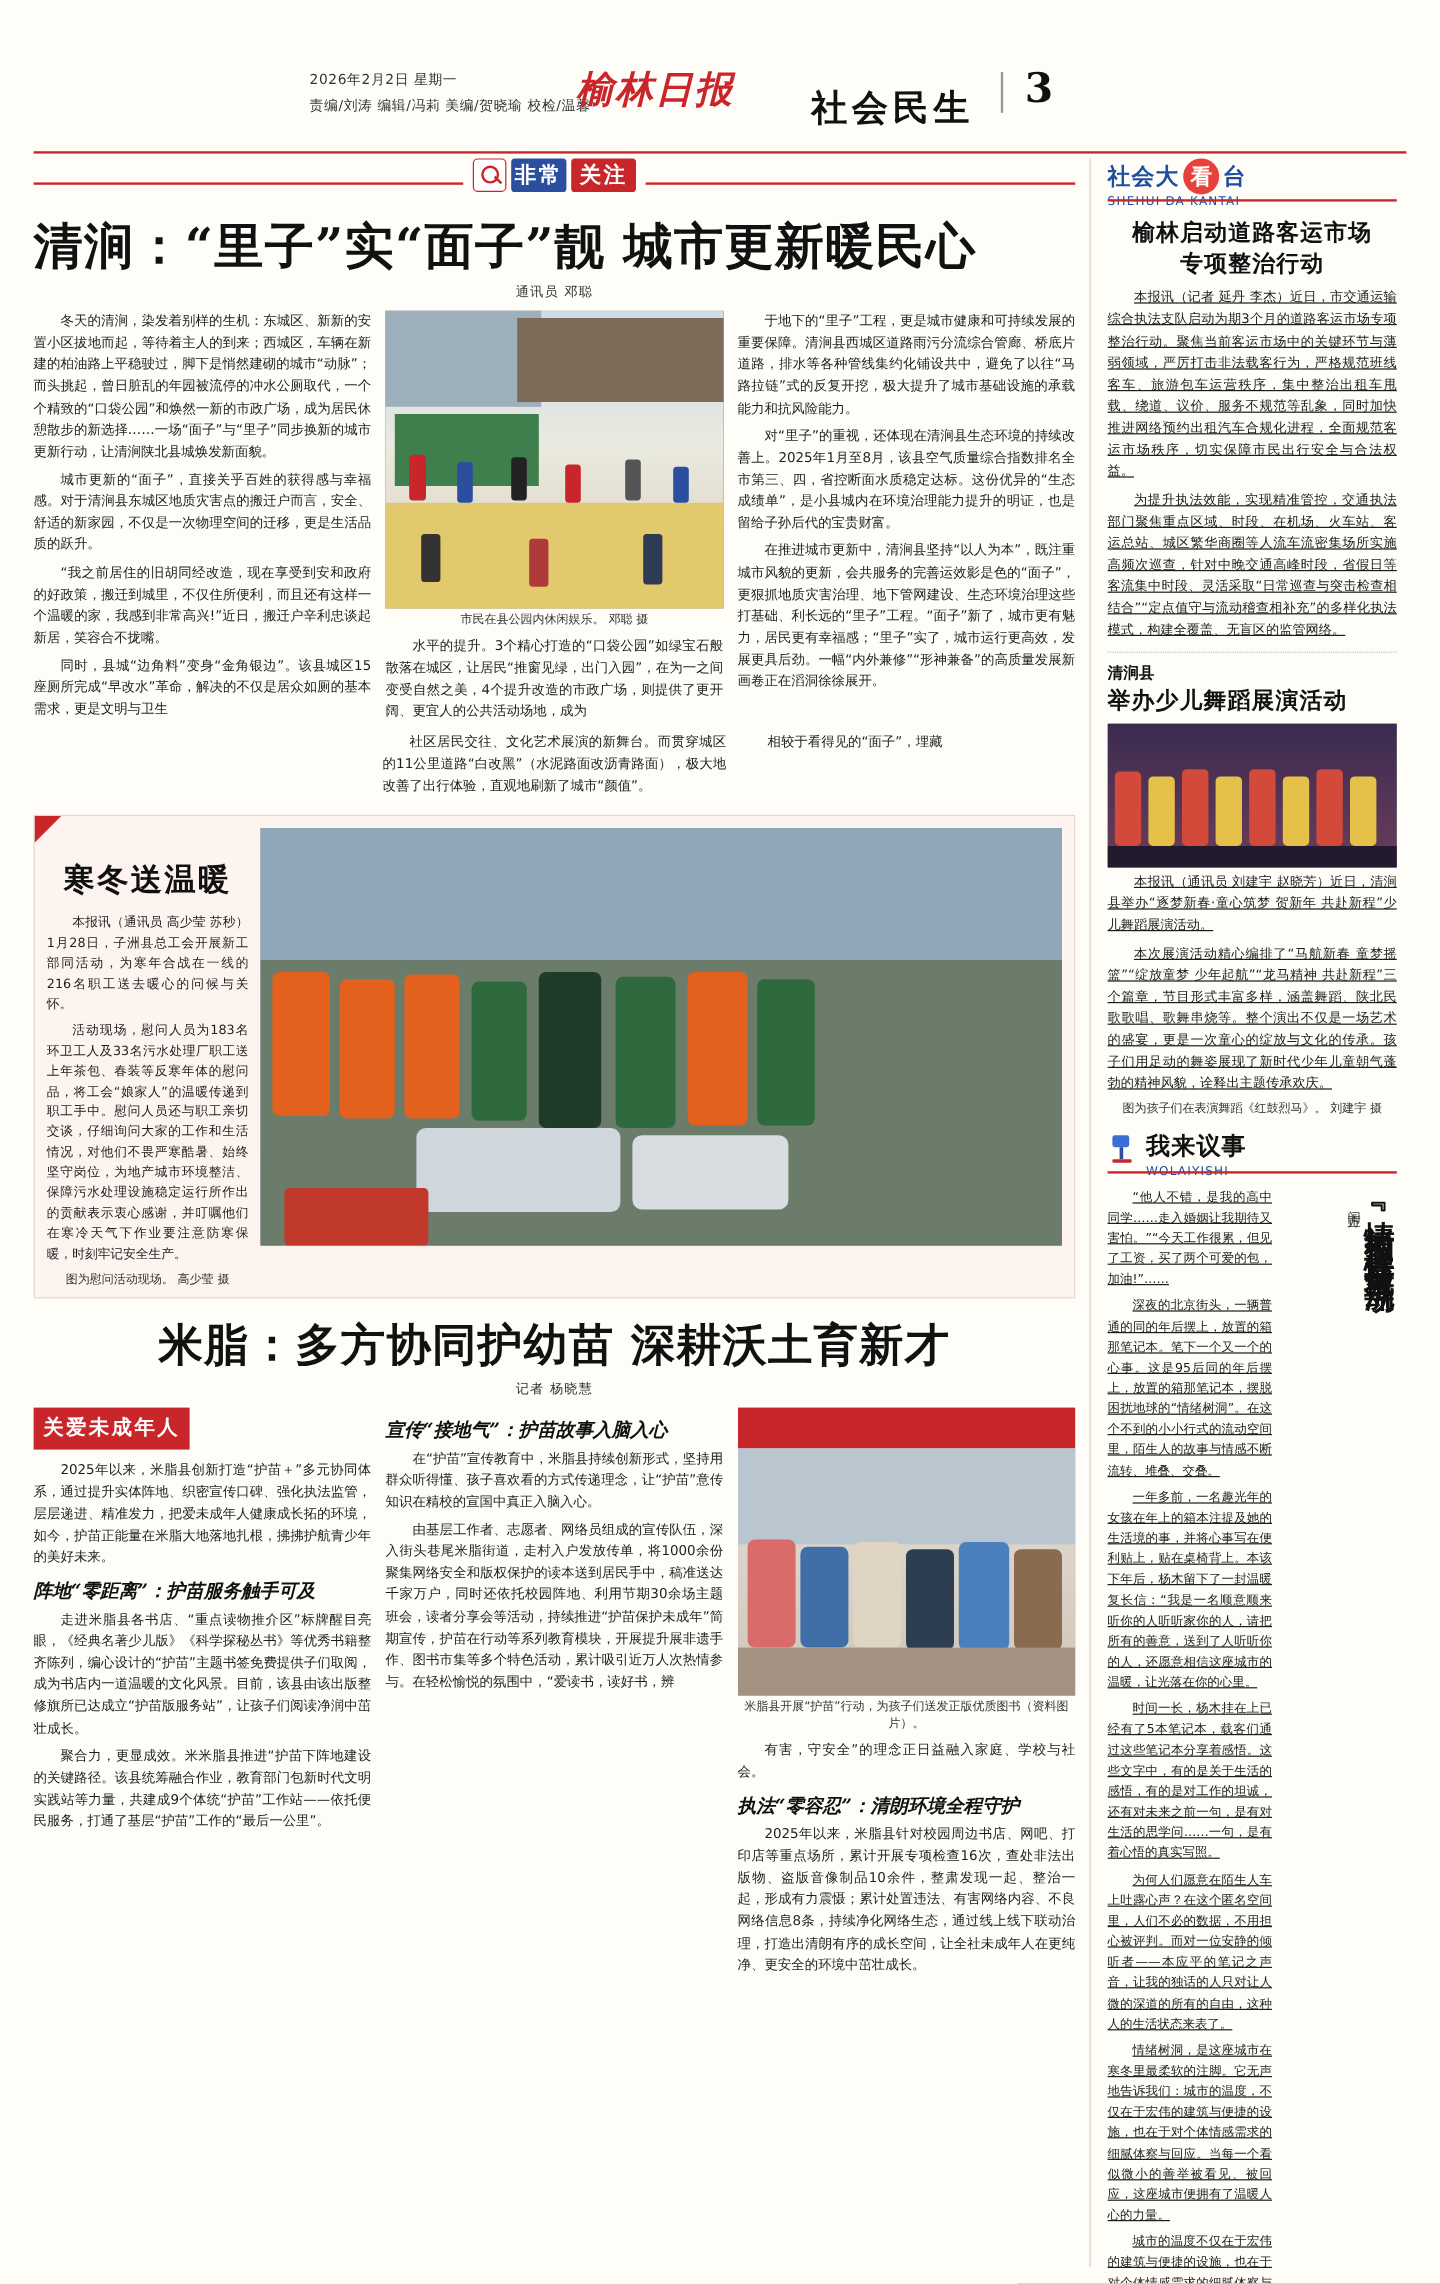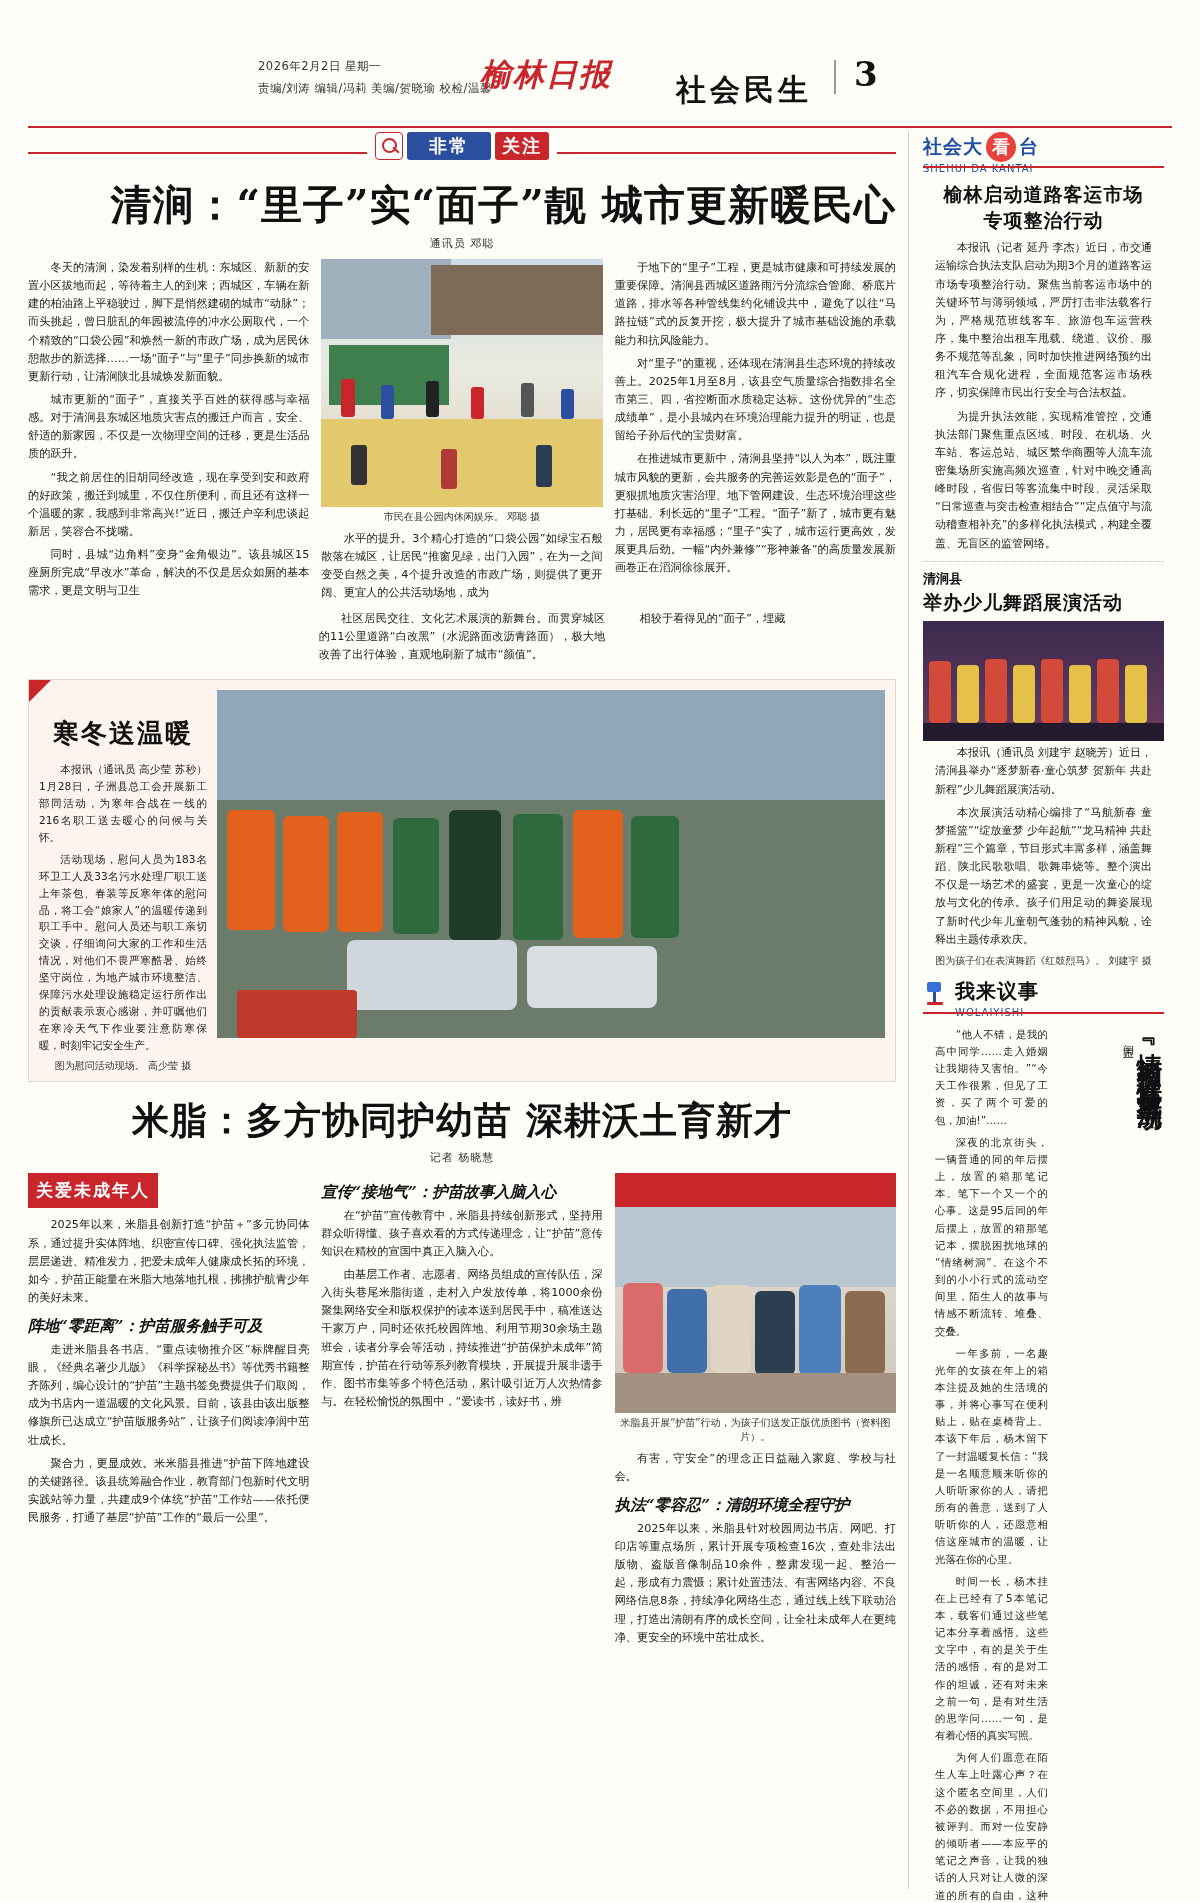--- a/index.html
+++ b/index.html
@@ -17,24 +17,24 @@
   .main-col{width:880px;position:relative;padding-right:12px;box-sizing:border-box;}
   .side-col{width:256px;position:relative;border-left:1px solid #d6cfc6;padding-left:14px;box-sizing:border-box;}
 
   
   .banner{position:relative;height:40px;margin-bottom:6px;}
   .banner .rule{position:absolute;left:0;right:0;top:20px;height:2px;background:#c9262b;}
   .banner .chip{position:absolute;left:50%;transform:translateX(-50%);top:0;background:#fffdf8;padding:0 8px;display:flex;align-items:center;gap:4px;}
   .chip-icon{width:26px;height:26px;border-radius:4px;background:#fff;border:1px solid #c9262b;position:relative;}
   .chip-icon:after{content:"";position:absolute;left:6px;top:5px;width:11px;height:11px;border:2px solid #c9262b;border-radius:50%;}
   .chip-icon:before{content:"";position:absolute;left:16px;top:16px;width:8px;height:2px;background:#c9262b;transform:rotate(45deg);}
-  .chip-a{background:#2b4f9e;color:#fff;font-size:18px;font-weight:bold;padding:2px 22px;border-radius:3px;letter-spacing:2px;}
+  .chip-a{background:#2b4f9e;color:#fff;font-size:18px;font-weight:bold;padding:2px 3px;border-radius:3px;letter-spacing:2px;}
   .chip-b{background:#c9262b;color:#fff;font-size:18px;font-weight:bold;padding:2px 7px;border-radius:3px;letter-spacing:2px;}
 
-  .headline{font-family:"DejaVu Serif","Liberation Serif",serif;font-weight:bold;color:#111;font-size:41px;text-align:right;letter-spacing:1px;line-height:1.22;margin:8px 0 6px;}
+  .headline{font-family:"DejaVu Serif","Liberation Serif",serif;font-weight:bold;color:#111;font-size:41px;text-align:left;letter-spacing:1px;line-height:1.22;margin:8px 0 6px;}
   .byline{text-align:center;font-size:11px;color:#333;letter-spacing:1px;margin-bottom:8px;}
 
   .cols3{display:flex;gap:12px;}
   .tcol{flex:1;font-size:11.2px;line-height:1.62;color:#1c1c1c;text-align:justify;font-family:"DejaVu Sans","Liberation Sans",sans-serif;}
   .tcol p{margin:0 0 5px 0;text-indent:2em;}
 
   .photo{position:relative;background:#6d7f8c;overflow:hidden;}
   .cap{font-size:10px;color:#333;text-align:center;margin-top:3px;line-height:1.4;}
 
   
@@ -55,21 +55,21 @@
   .subhead{font-family:"DejaVu Serif","Liberation Serif",serif;font-size:15.5px;font-weight:bold;color:#111;margin:8px 0 4px;line-height:1.4;font-style:italic;}
 
   
   .side-banner{position:relative;height:42px;margin-bottom:4px;}
   .side-banner .rule{position:absolute;left:0;right:0;top:34px;height:2px;background:#c9262b;}
   .sb-logo{display:flex;align-items:center;gap:3px;}
   .sb-txt{font-size:19px;font-weight:bold;color:#1f4fa0;font-family:"DejaVu Serif","Liberation Serif",serif;letter-spacing:1px;}
   .sb-circle{width:30px;height:30px;border-radius:50%;background:#e8403a;color:#fff;font-size:18px;font-weight:bold;display:flex;align-items:center;justify-content:center;}
   .sb-pin{font-size:10px;color:#1f4fa0;letter-spacing:1px;margin-top:1px;}
   .side-h{font-family:"DejaVu Serif","Liberation Serif",serif;font-size:19px;font-weight:bold;color:#111;line-height:1.35;text-align:center;margin:8px 0 6px;letter-spacing:1px;}
-  .side-p{font-size:11px;line-height:1.65;color:#1c1c1c;text-align:justify;margin:0 12px 5px;text-indent:2em;}
+  .side-p{font-size:11px;line-height:1.65;color:#1c1c1c;text-align:justify;margin:0 0 5px;text-indent:2em;text-decoration:underline;}
   .side-dot{border-top:1px dotted #bbb;margin:8px 0;}
   .vert-title{writing-mode:vertical-rl;text-orientation:upright;font-family:"DejaVu Serif","Liberation Serif",serif;font-size:25px;font-weight:bold;letter-spacing:4px;color:#111;line-height:1.18;}
   .vert-author{writing-mode:vertical-rl;text-orientation:upright;font-size:11px;color:#333;letter-spacing:2px;margin-top:6px;}
 </style>
 </head>
 <body>
 
 <div class="page">
 
   <div class="masthead">

